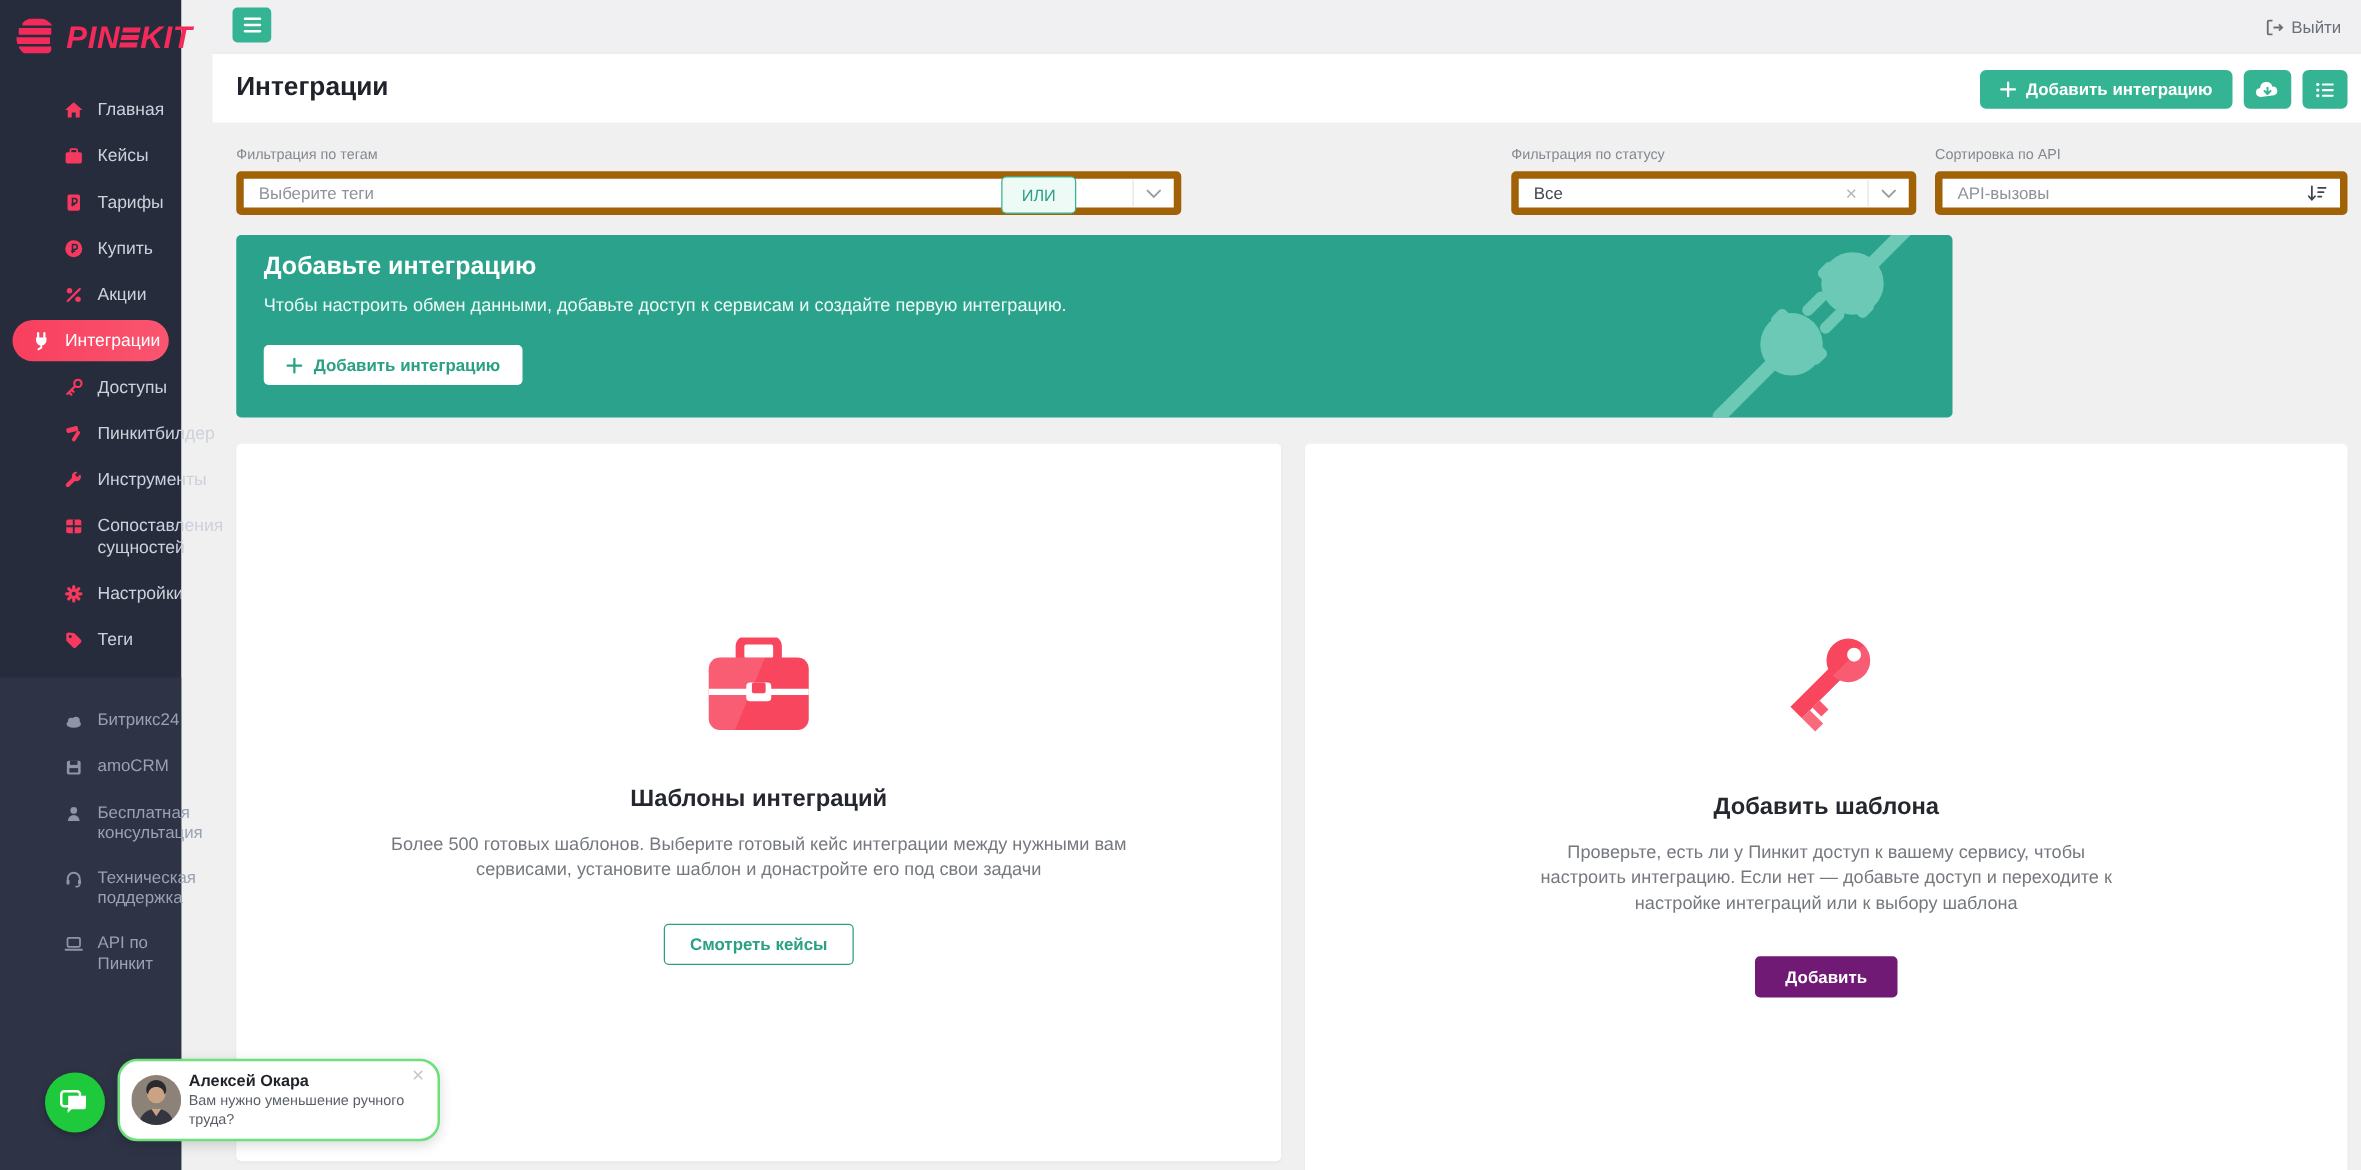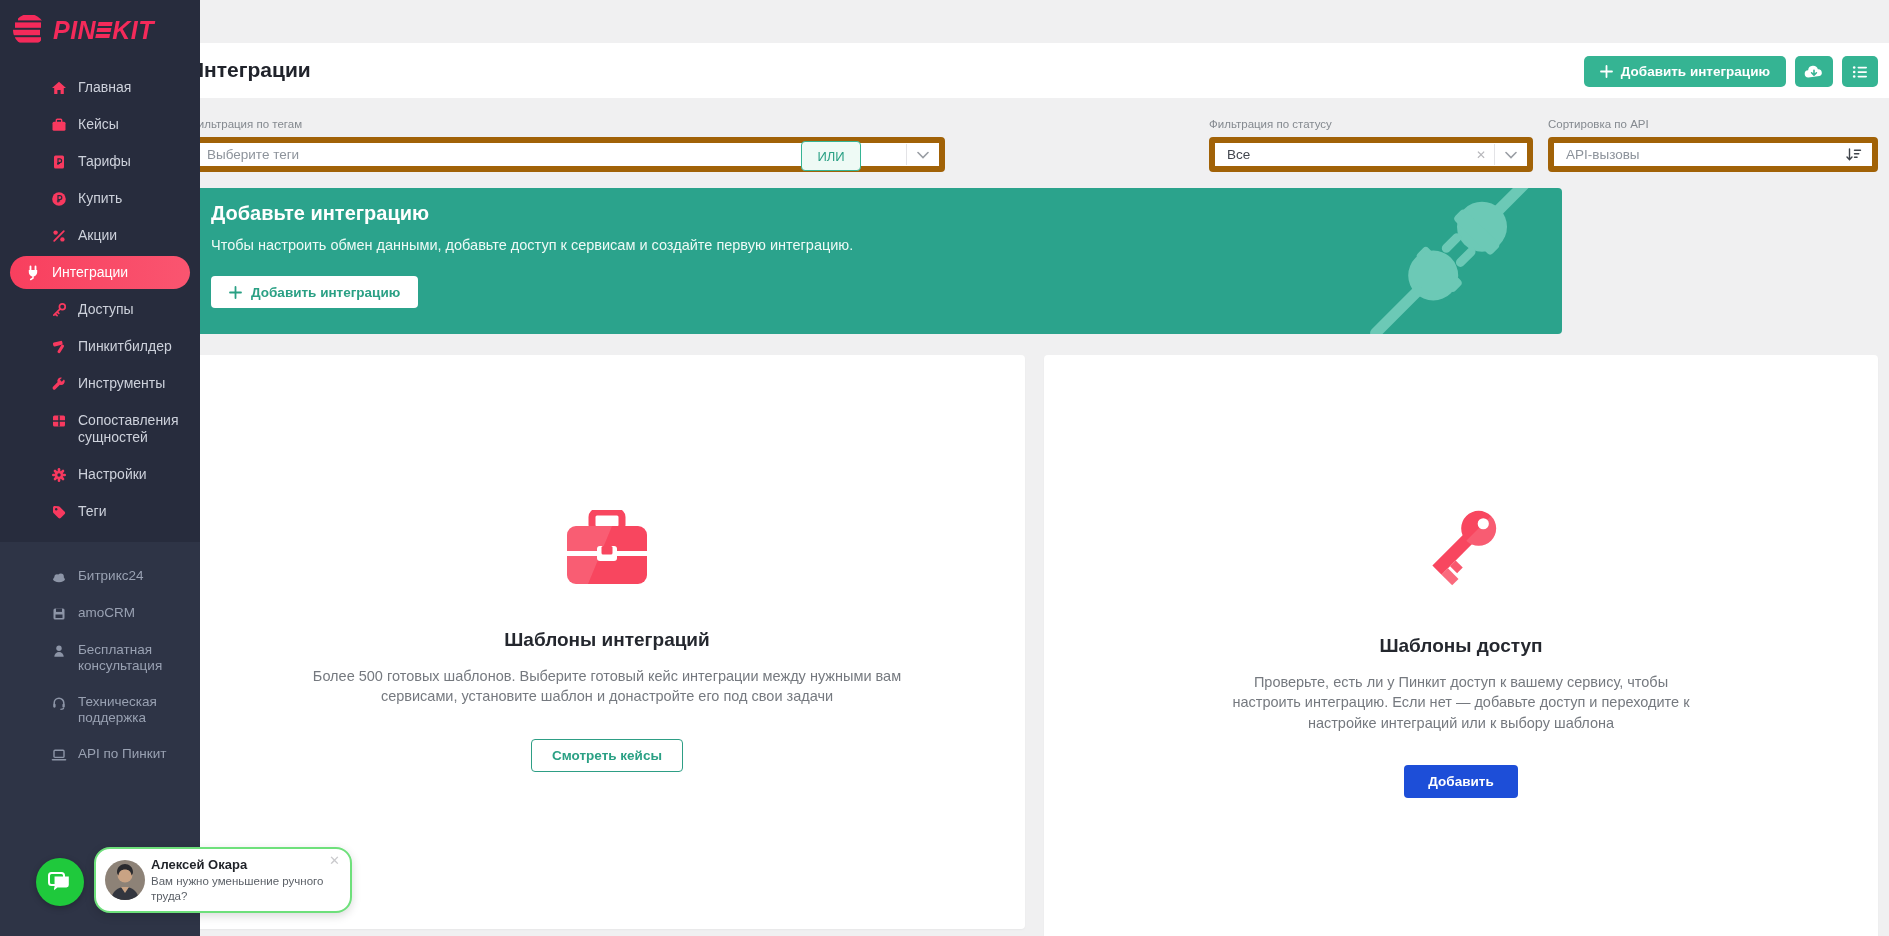--- a/index.html
+++ b/index.html
@@ -1,21 +1,21 @@
 <!DOCTYPE html>
 <html><head>
 <meta charset="utf-8">
 <style>
   * { margin:0; padding:0; box-sizing:border-box; }
   html,body { width:1889px; height:936px; overflow:hidden;
     font-family:"Liberation Sans","DejaVu Sans",sans-serif; background:#f0f0f1; }
   #stage { position:absolute; left:0; top:0; width:1889px; height:936px; }
 
   
-  #sidebar { position:absolute; left:0; top:0; width:200px; height:936px;
+  #sidebar { position:absolute; left:0; top:0; width:145px; height:936px;
     background:#272c3d; display:flex; flex-direction:column; z-index:5; }
   .logo { display:flex; align-items:center; gap:7px; padding:13px 12px 10px 12px; cursor:pointer; }
   .logo-text { font-size:25px; font-weight:800; font-style:italic; color:#f42a5a; letter-spacing:.5px; display:flex; align-items:center; }
   .logo-glyph { display:inline-flex; flex-direction:column; gap:2.5px; margin:0 1px; transform:skewX(-12deg); }
   .logo-glyph i { display:block; width:14px; height:3.5px; background:#f42a5a; }
   nav.main-nav { padding-top:12px; }
   .nav-item { display:flex; align-items:flex-start; gap:11px; padding:10px 10px 10px 18px;
     font-size:14px; color:#cdd1db; line-height:1.2; cursor:pointer;margin-left:32px; }
   .nav-item .nico { width:17px; flex:0 0 17px; display:flex; justify-content:center; margin-top:1px; color:#f8395f; }
   .nav-item.active { margin:2px 10px; padding:8px 12px 8px 14px; border-radius:20px;
@@ -73,21 +73,21 @@
   #card-templates { left:189px; width:836px; height:574px; }
   #card-access { left:1044px; width:834px; height:600px; }
   .card .c-icon { margin-top:155px; }
   #card-access .c-icon { margin-top:145px; }
   .card h3 { font-size:19px; font-weight:700; color:#24272e; margin-top:43px; }
   .card .c-text { margin-top:15px; font-size:14.5px; color:#75797f; line-height:1.4; text-align:center; }
   #card-templates .c-text { max-width:620px; }
   #card-access .c-text { max-width:460px; }
   .btn-outline { margin-top:32px; background:#ffffff; border:1px solid #2e9e85; border-radius:4px;
     color:#2aa084; font-size:13.5px; font-weight:700; padding:8px 20px; cursor:pointer; font-family:inherit; }
-  .btn-solid { margin-top:32px; background:#1d4ed8; border:none; border-radius:4px; color:#ffffff;
+  .btn-solid { margin-top:32px; background:#701a75; border:none; border-radius:4px; color:#ffffff;
     font-size:13.5px; font-weight:700; padding:9px 24px; cursor:pointer; font-family:inherit; }
 
   
   #chat-fab { position:absolute; left:36px; top:858px; width:48px; height:48px; border-radius:50%;
     background:#1fc93c; border:none; cursor:pointer; display:flex; align-items:center; justify-content:center;
     box-shadow:0 2px 6px rgba(0,0,0,.25); z-index:20; }
   #chat-popup { position:absolute; left:94px; top:847px; width:258px; height:66px; background:#ffffff;
     border:2px solid #6ee07b; border-radius:16px; z-index:19; display:flex; align-items:center;
     gap:6px; padding:8px 12px 8px 9px; box-shadow:0 3px 10px rgba(0,0,0,.15); }
   #chat-popup .cp-name { font-size:13px; font-weight:700; color:#1f2228; }
@@ -293,20 +293,36 @@
           <svg width="16" height="16" viewBox="0 0 16 16">
               <rect x="3" y="3.2" width="10" height="7.2" rx="1" fill="none" stroke="currentColor" stroke-width="1.4"></rect>
               <path d="M1.5 12.8h13" stroke="currentColor" stroke-width="1.6" stroke-linecap="round"></path>
             </svg>
         </span>
         <span>API по Пинкит</span>
       </div>
     </div>
   </aside>
 
+  <div id="topstrip">
+    <button id="hamburger">
+        <i></i>
+        <i></i>
+        <i></i>
+      </button>
+    <div id="logout">
+      <span>
+        <svg width="15" height="14" viewBox="0 0 15 14">
+            <path d="M6 1.5H3.2a1 1 0 0 0-1 1v9a1 1 0 0 0 1 1H6" fill="none" stroke="#6a7077" stroke-width="1.5"></path>
+            <path d="M6.8 7h6.7 M11.2 4.5 13.7 7l-2.5 2.5" fill="none" stroke="#6a7077" stroke-width="1.5"></path>
+          </svg>
+      </span>
+      <span>Выйти</span>
+    </div>
+  </div>
 
   <div id="titlebar">
     <div id="page-title">Интеграции</div>
     <div class="tb-actions">
       <button class="btn-teal">
         <span>
           <svg width="13" height="13" viewBox="0 0 13 13">
               <path d="M6.5 1v11 M1 6.5h11" stroke="#fff" stroke-width="1.8" stroke-linecap="round"></path>
             </svg>
         </span>
@@ -419,21 +435,21 @@
         <g transform="rotate(45 46 46)">
           <circle cx="46" cy="21" r="17.5" fill="#f8465f"></circle>
           <circle cx="46" cy="14.5" r="5.6" fill="#ffffff"></circle>
           <rect x="39.5" y="34" width="13" height="46" fill="#f8465f"></rect>
           <rect x="52.5" y="60" width="10" height="8" fill="#f9586e"></rect>
           <rect x="52.5" y="71" width="15" height="9" fill="#fa6a7d"></rect>
           <path d="M46 3.5a17.5 17.5 0 0 1 0 35Z" fill="rgba(255,255,255,.12)"></path>
         </g>
       </svg>
     </div>
-    <h3>Шаблоны доступ</h3>
+    <h3>Добавить шаблона</h3>
     <div class="c-text">Проверьте, есть ли у Пинкит доступ к вашему сервису, чтобы настроить интеграцию. Если нет — добавьте доступ и переходите к настройке интеграций или к выбору шаблона</div>
     <button class="btn-solid">Добавить</button>
   </div>
 
   <div id="chat-popup">
     <span class="avatar">
       <svg width="40" height="40" viewBox="0 0 40 40">
         <rect width="40" height="40" fill="#8d8277"></rect>
         <circle cx="20" cy="15" r="7.5" fill="#c9a384"></circle>
         <path d="M12 12c0-5 4-8 8-8s8 3 8 8c0 2-1 3-1.5 3.5-.3-4-3-6-6.5-6s-6.2 2-6.5 6C13 15 12 14 12 12Z" fill="#2a2a2e"></path>

